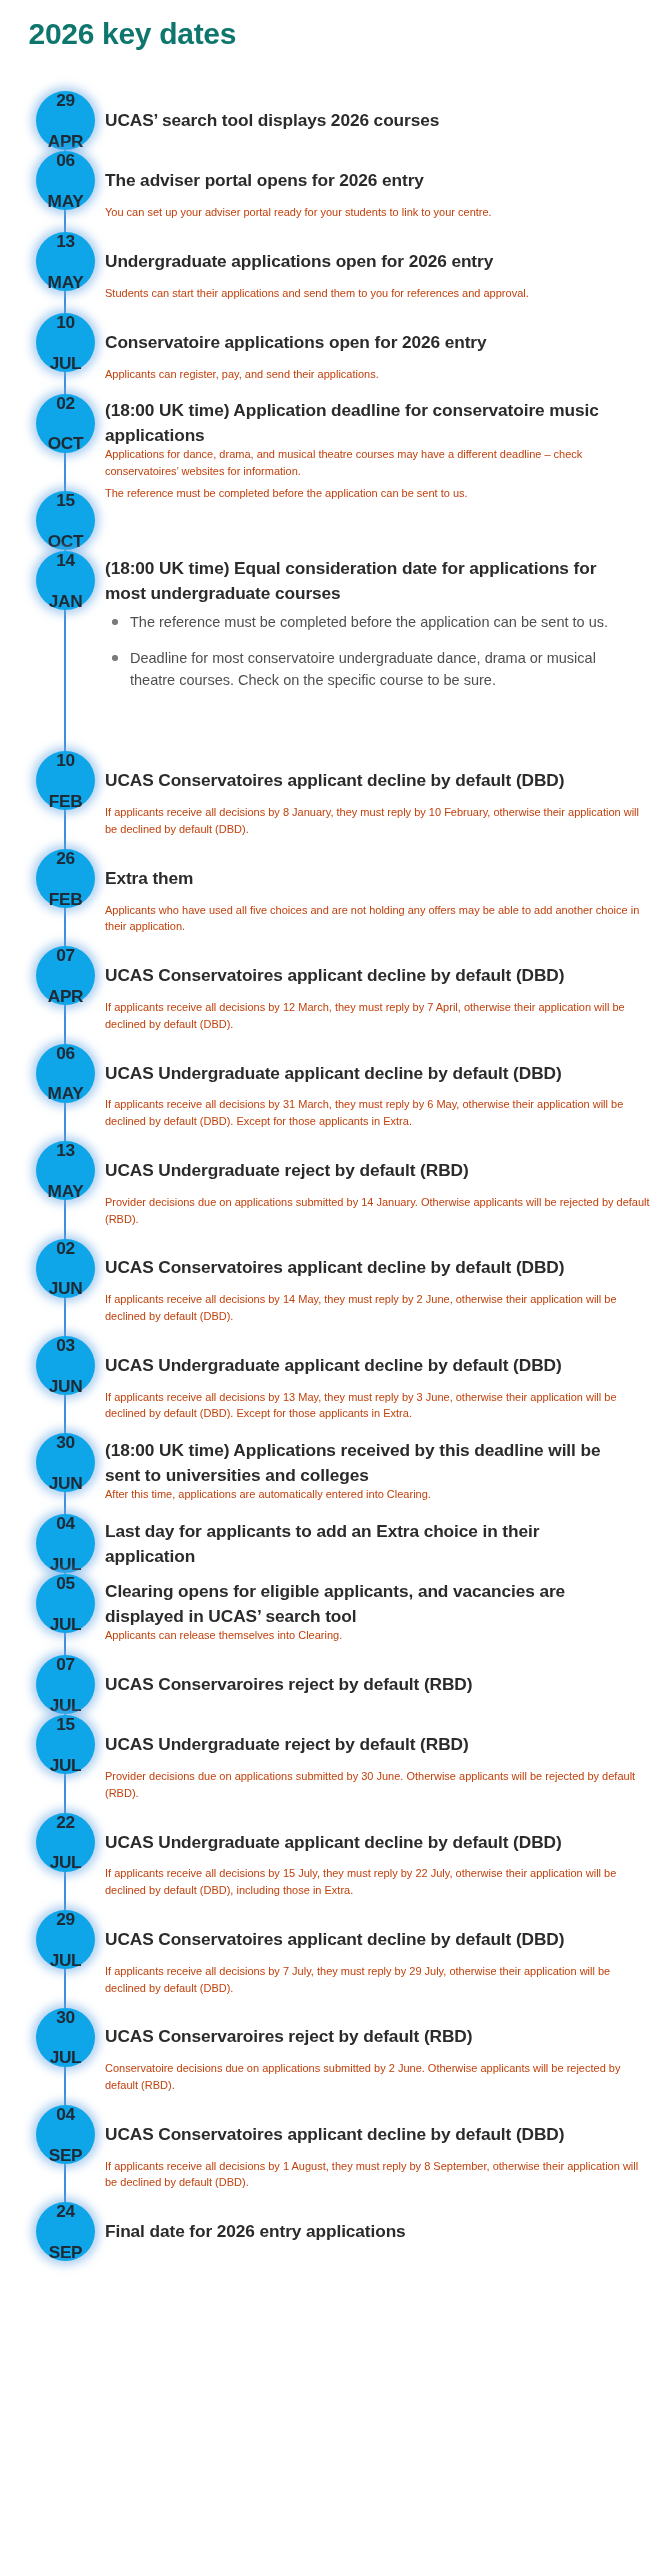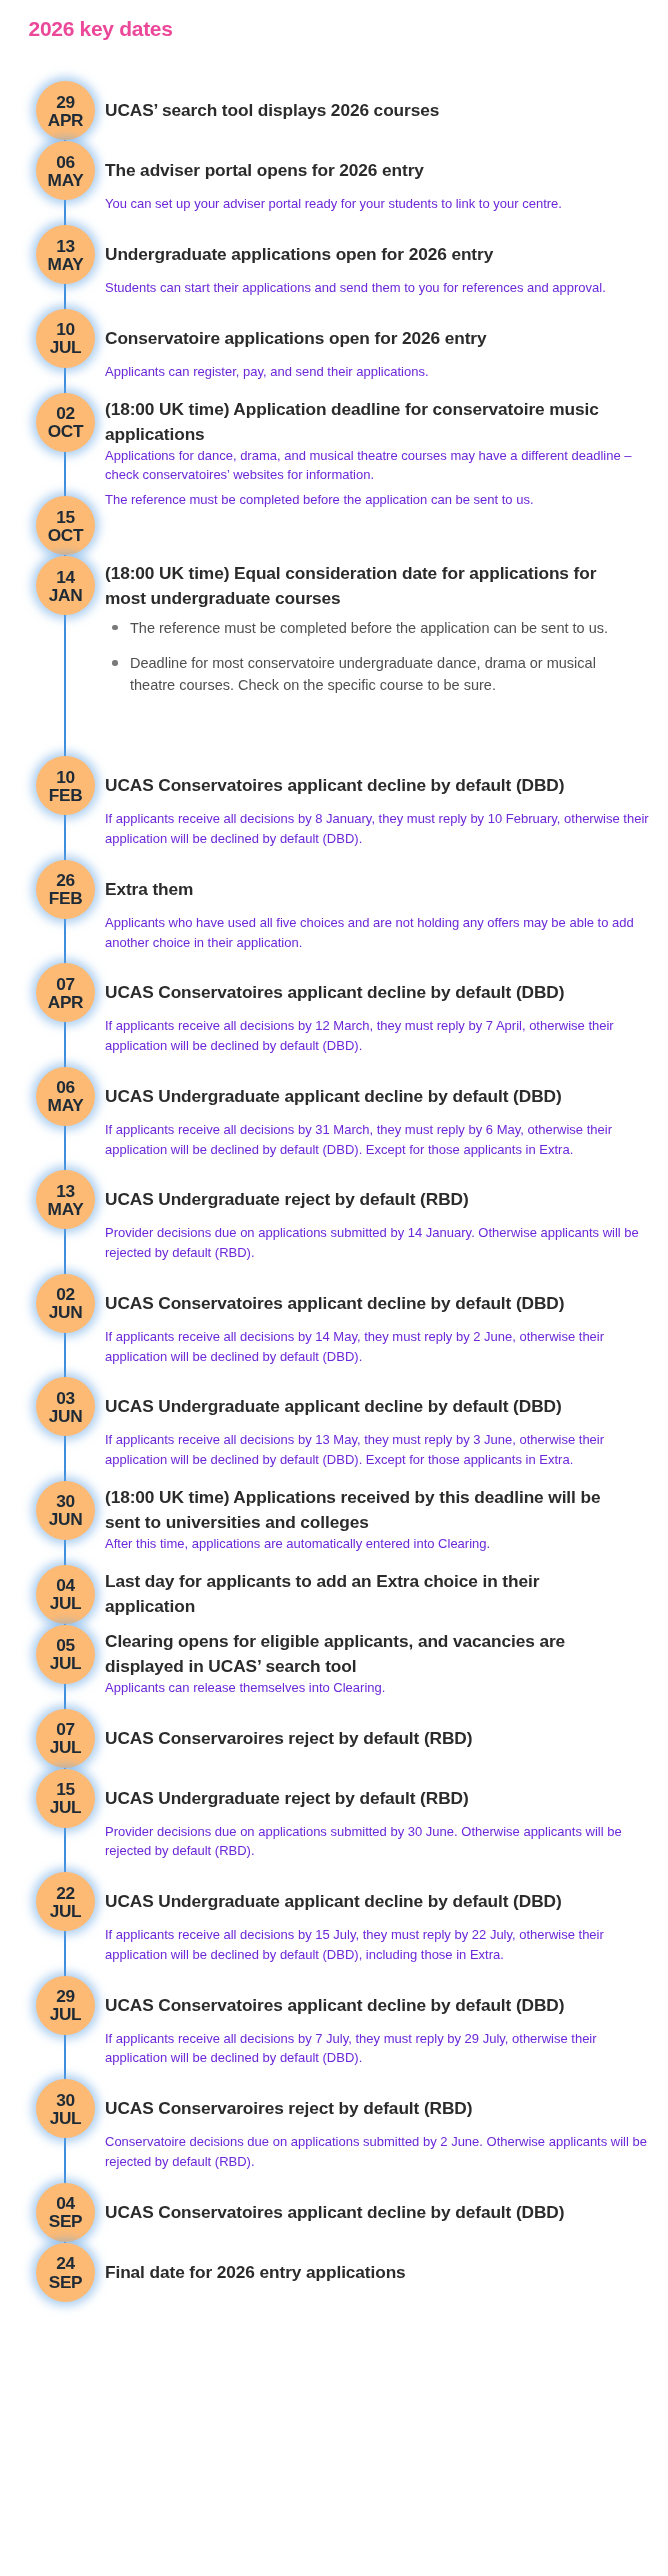--- a/index.html
+++ b/index.html
@@ -4,23 +4,23 @@
 <style>
   * { box-sizing: border-box; margin: 0; padding: 0; }
   html, body { background: #ffffff; }
   body {
     width: 668px;
     font-family: "Liberation Sans", sans-serif;
     color: #2b2b2b;
     overflow-x: hidden;
   }
   .page-title {
-    font-size: 21px;
+    font-size: 30px;
     font-weight: 700;
-    color: #ec4899;
+    color: #0f766e;
     letter-spacing: -0.3px;
     margin: 17.3px 0 40px 28.5px;
   }
   .timeline {
     position: relative;
     padding-bottom: 18.6px;
   }
   .timeline-rail {
     position: absolute;
     left: 64px;
@@ -36,25 +36,25 @@
   }
   .badge-col {
     flex: none;
     width: 105px;
     padding-left: 36px;
   }
   .badge {
     width: 59px;
     height: 59px;
     border-radius: 50%;
-    background: #fdba74;
+    background: #0ea5e9;
     display: flex;
     flex-direction: column;
     align-items: center;
-    justify-content: center;
+    justify-content: space-between;
     box-shadow: 0 0 10px 4.3px rgba(110, 170, 230, 0.55);
     position: relative;
     z-index: 1;
   }
   .badge-day, .badge-month {
     font-weight: 700;
     color: #1e2a36;
     font-size: 17.3px;
     line-height: 1.05;
     letter-spacing: -0.3px;
@@ -67,23 +67,23 @@
     display: flex;
     align-items: center;
     font-size: 17.3px;
     font-weight: 700;
     line-height: 1.45;
     color: #2b2b2b;
     letter-spacing: -0.1px;
     max-width: 514px;
   }
   .event-desc {
-    font-size: 13px;
+    font-size: 11px;
     line-height: 1.52;
-    color: #6d28d9;
+    color: #c2410c;
     margin: -6.2px 0 10px 0;
     max-width: 545px;
   }
   .bullet-list {
     list-style: none;
     margin: 1.2px 0 10px 0;
     max-width: 532px;
   }
   .bullet-list.extra-gap { margin-bottom: 59px; }
   .bullet-item {
@@ -422,20 +422,21 @@
 
   <div class="event">
     <div class="badge-col">
       <div class="badge">
         <span class="badge-day">04</span>
         <span class="badge-month">SEP</span>
       </div>
     </div>
     <div class="text-col">
       <div class="event-title">UCAS Conservatoires applicant decline by default (DBD)</div>
+      <p class="event-desc">If applicants receive all decisions by 1 August, they must reply by 8 September, otherwise their application will be declined by default (DBD).</p>
 
     </div>
   </div>
 
   <div class="event">
     <div class="badge-col">
       <div class="badge">
         <span class="badge-day">24</span>
         <span class="badge-month">SEP</span>
       </div>

